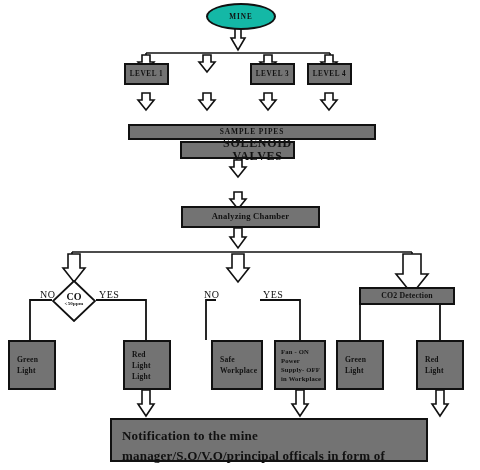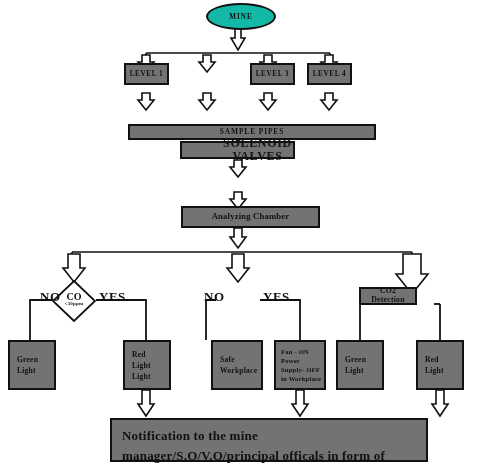--- a/index.html
+++ b/index.html
@@ -53,21 +53,21 @@
     font-weight:bold;font-size:7.2px;letter-spacing:1px;color:#111;
   }
   
   .diam{position:absolute;}
   .diam .dtxt{
     position:absolute;left:0;right:0;
     text-align:center;font-weight:bold;color:#111;
   }
   .diam .d1{font-size:10px;font-family:Liberation Serif, serif;}
   .diam .d2{font-size:5px;letter-spacing:.2px;}
-  .ylab{position:absolute;font-weight:bold;font-size:13px;color:#111;letter-spacing:.5px;}
+  .ylab{position:absolute;font-weight:normal;font-size:10px;color:#111;letter-spacing:.5px;}
 </style>
 </head>
 <body>
 
 <div id="stage">
 
   <svg id="flow" viewBox="0 0 480 470" xmlns="http://www.w3.org/2000/svg">
     <defs>
 
       <g id="blkarrow"></g>
@@ -160,21 +160,21 @@
     </svg>
     <div class="dtxt d1" style="top:11px;">CO</div>
     <div class="dtxt d2" style="top:21px;">&lt;50ppm</div>
   </div>
   <div class="ylab" style="left:40px;top:289px;">NO</div>
   <div class="ylab" style="left:99px;top:289px;">YES</div>
 
   <div class="ylab" style="left:204px;top:289px;">NO</div>
   <div class="ylab" style="left:263px;top:289px;">YES</div>
 
-  <div class="nd t-co2" style="left:359px;top:287px;width:58px;height:18px;">
+  <div class="nd t-co2" style="left:359px;top:287px;width:96px;height:18px;">
     <span class="lbl">CO2 Detection</span>
   </div>
 
   <div class="nd res t-res" style="left:8px;top:340px;width:48px;height:50px;">
     <span class="lbl">Green</span>
     <span class="lbl">Light</span>
   </div>
 
   <div class="nd res t-res" style="left:123px;top:340px;width:48px;height:50px;">
     <span class="lbl">Red</span>

